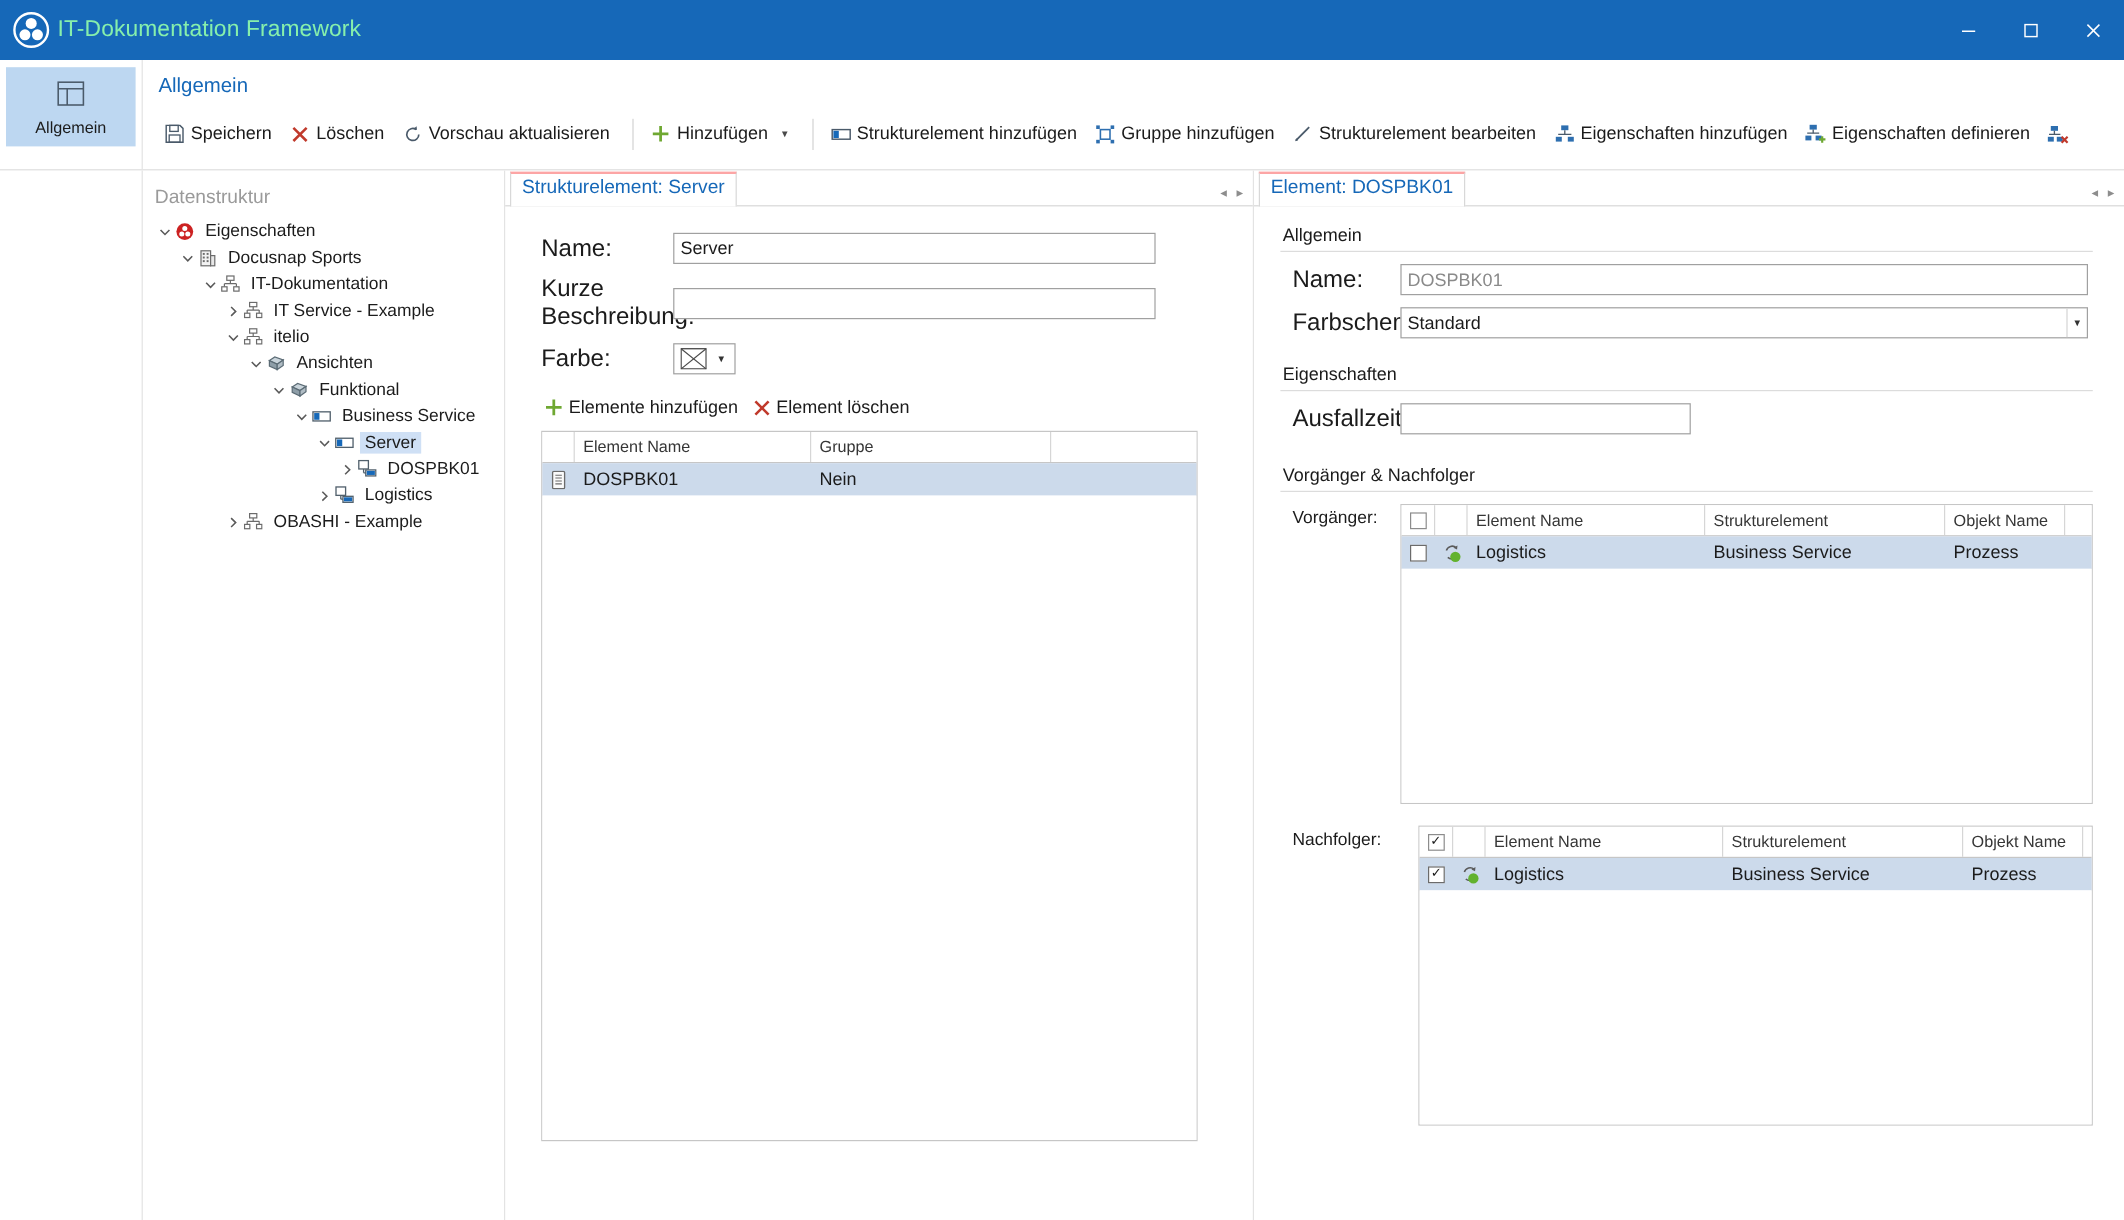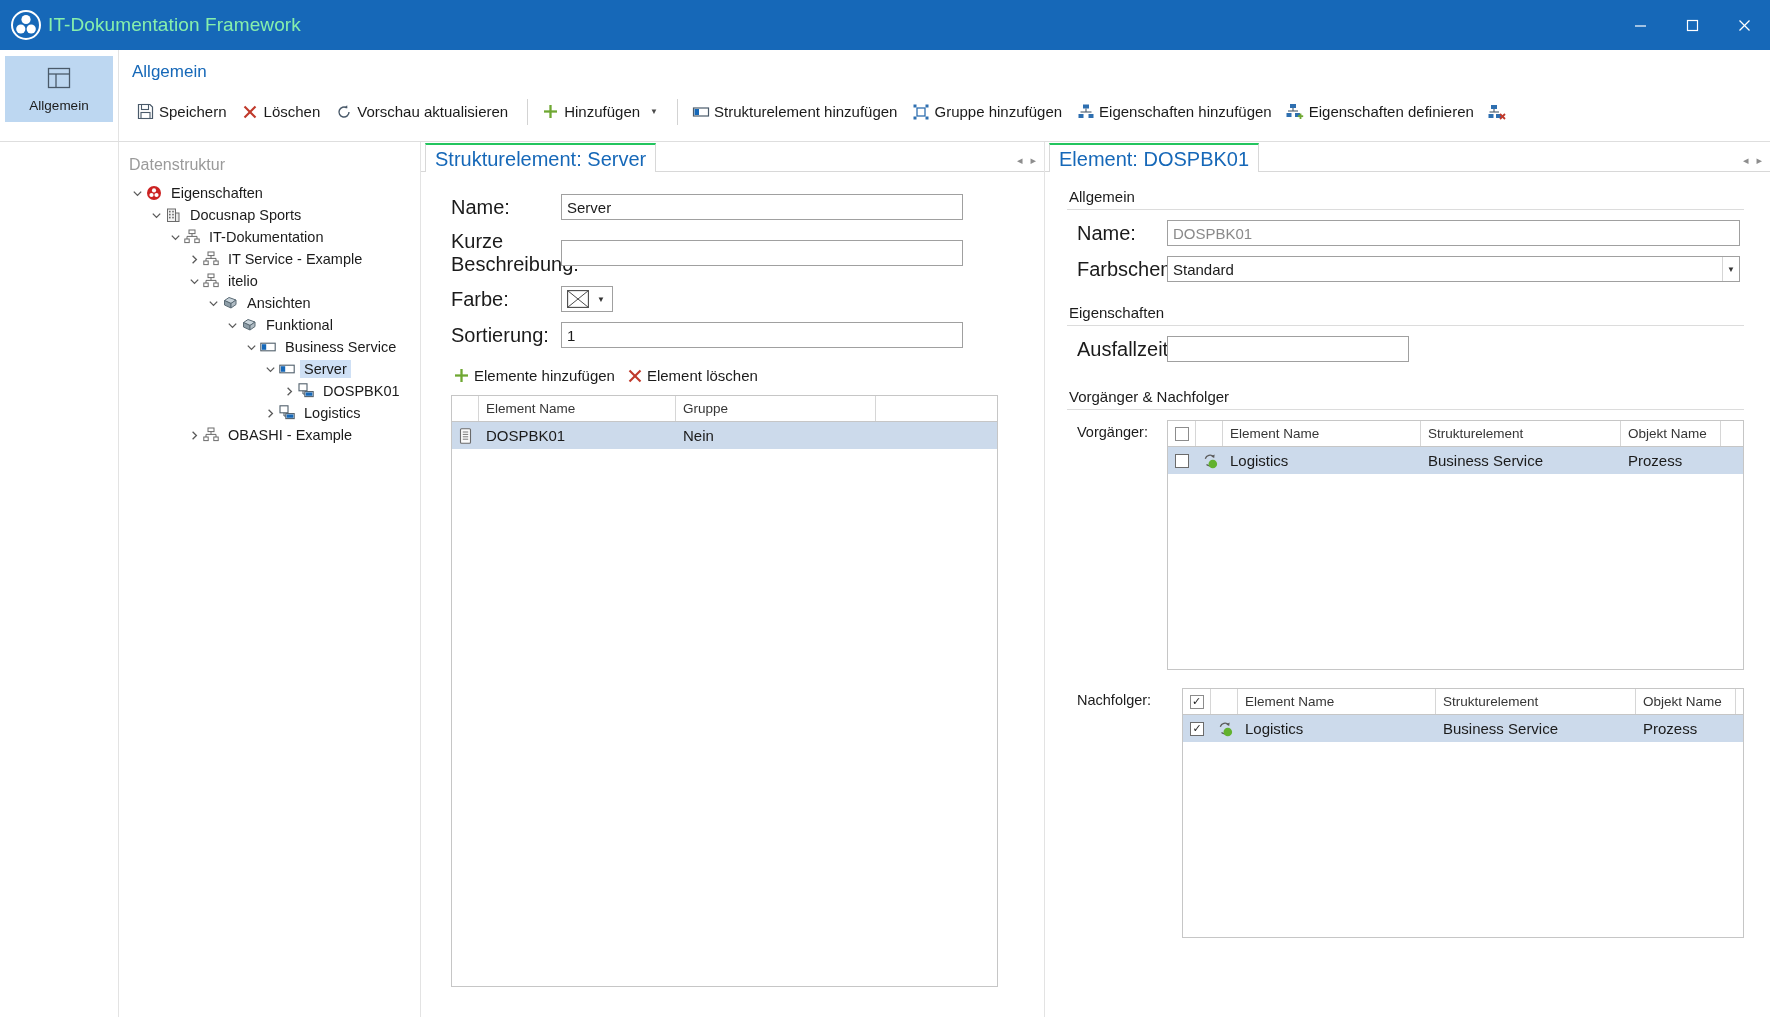--- a/index.html
+++ b/index.html
@@ -121,26 +121,26 @@
   .docpane.center { flex: 0 0 624px; border-right: 1px solid #e3e3e3; }
   .docpane.right { flex: 1; }
   .doctab-row {
     height: 30px;
     display: flex; align-items: flex-end;
     border-bottom: 1px solid #d8d8d8;
     position: relative;
     padding-left: 4px;
   }
   .doctab {
-    border-top: 2px solid #22c55e;
+    border-top: 2px solid #fca5a5;
     border-left: 1px solid #d8d8d8;
     border-right: 1px solid #d8d8d8;
     background: #ffffff;
     color: #1668b8;
-    font-size: 20px;
+    font-size: 16px;
     padding: 3px 9px 4px 9px;
     height: 29px;
     margin-bottom: -1px;
   }
   .doctab-nav {
     position: absolute; right: 8px; bottom: 4px;
     display: flex; gap: 8px; color: #8d8d8d; font-size: 11px;
   }
   .doc-body { flex: 1; padding: 22px 0 0 0; overflow: hidden; }
 
@@ -334,20 +334,29 @@
             <rect x="5" y="5" width="8" height="8" fill="none" stroke="#2e6fb0" stroke-width="1.3"></rect>
             <rect x="1.5" y="1.5" width="3" height="3" fill="#2e6fb0"></rect>
             <rect x="13.5" y="1.5" width="3" height="3" fill="#2e6fb0"></rect>
             <rect x="1.5" y="13.5" width="3" height="3" fill="#2e6fb0"></rect>
             <rect x="13.5" y="13.5" width="3" height="3" fill="#2e6fb0"></rect>
           </svg>
         </span>
         <span>Gruppe hinzufügen</span>
       </div>
 
+      <div class="cmd">
+        <span class="ico">
+          <svg width="17" height="17" viewBox="0 0 17 17">
+            <line x1="3" y1="14" x2="14" y2="3" stroke="#4a5a6a" stroke-width="1.5"></line>
+            <path d="M2.2 14.8 L3.2 12.2 L4.8 13.8 Z" fill="#4a5a6a"></path>
+          </svg>
+        </span>
+        <span>Strukturelement bearbeiten</span>
+      </div>
 
       <div class="cmd">
         <span class="ico">
           <svg width="18" height="18" viewBox="0 0 18 18">
             <rect x="6" y="1.5" width="6" height="4" fill="#2e6fb0"></rect>
             <line x1="9" y1="5.5" x2="9" y2="9" stroke="#4a5a6a" stroke-width="1.1"></line>
             <line x1="3.5" y1="9" x2="14.5" y2="9" stroke="#4a5a6a" stroke-width="1.1"></line>
             <rect x="1.5" y="11" width="5" height="4" fill="#2e6fb0"></rect>
             <rect x="11.5" y="11" width="5" height="4" fill="#2e6fb0"></rect>
           </svg>
@@ -631,24 +640,20 @@
             <svg width="22" height="18" viewBox="0 0 22 18">
               <rect x="0.6" y="0.6" width="20.8" height="16.8" fill="#fff" stroke="#4a4a4a" stroke-width="1.1"></rect>
               <line x1="0.6" y1="0.6" x2="21.4" y2="17.4" stroke="#4a4a4a" stroke-width="1"></line>
               <line x1="21.4" y1="0.6" x2="0.6" y2="17.4" stroke="#4a4a4a" stroke-width="1"></line>
             </svg>
           </span>
           <span class="caret">▼</span>
         </div>
       </div>
 
-      <div class="frow">
-        <span class="flabel" style="width:140px; padding-left:30px;">Sortierung:</span>
-        <input class="txt" style="width: 402px;" value="1">
-      </div>
 
       <div class="linkcmds" style="margin:16px 0 8px 30px;">
         <div class="linkcmd">
           <span class="ico" style="width:17px;display:inline-flex;">
             <svg width="17" height="17" viewBox="0 0 17 17">
               <line x1="8.5" y1="2" x2="8.5" y2="15" stroke="#6fa832" stroke-width="2.3"></line>
               <line x1="2" y1="8.5" x2="15" y2="8.5" stroke="#6fa832" stroke-width="2.3"></line>
             </svg>
           </span>
           <span>Elemente hinzufügen</span>

